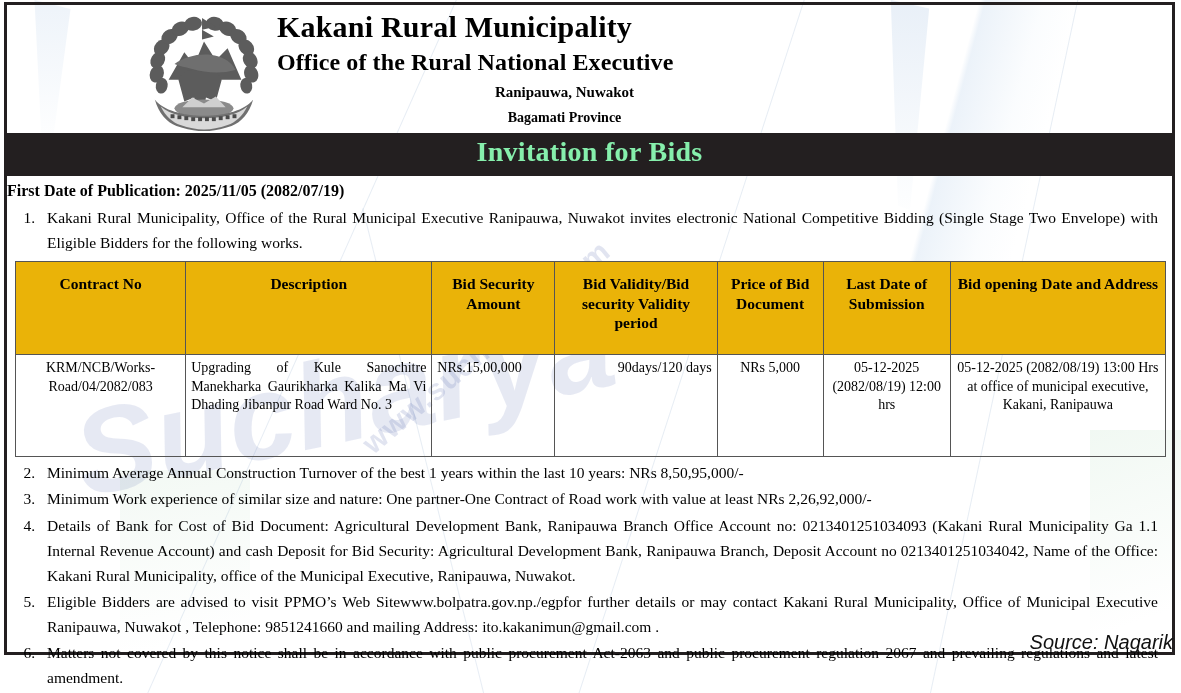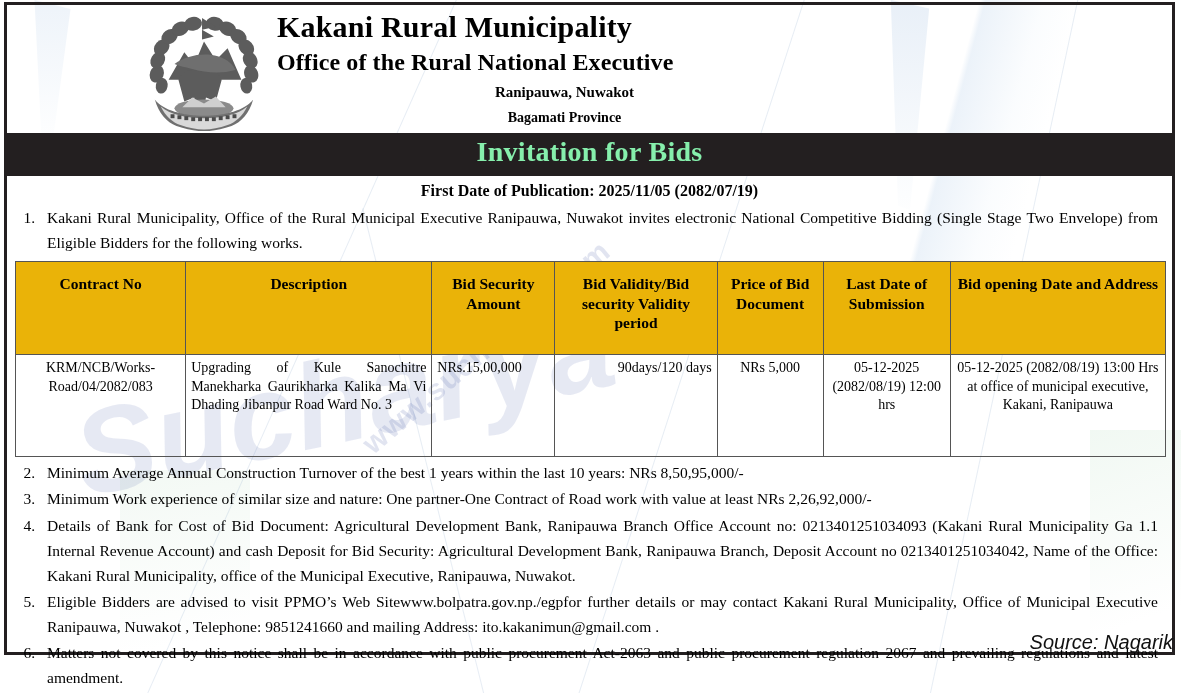--- a/index.html
+++ b/index.html
@@ -167,21 +167,20 @@
     display: flex;
     justify-content: center;
   }
   .title-banner-text {
     font-size: 28px;
     font-weight: bold;
     letter-spacing: .3px;
   }
 
   .pub-date {
-    text-align: center;
     font-size: 16px;
     font-weight: bold;
     padding: 6px 0 5px 0;
   }
 
   
   .clauses { padding: 0 10px 0 10px; }
   .clause {
     display: flex;
     font-size: 15.5px;
@@ -332,21 +331,21 @@
 
     <div class="title-banner">
       <span class="title-banner-text">Invitation for Bids</span>
     </div>
 
     <div class="pub-date">First Date of Publication: 2025/11/05 (2082/07/19)</div>
 
     <div class="clauses">
       <div class="clause">
         <div class="clause-num">1.</div>
-        <div class="clause-body">Kakani Rural Municipality, Office of the Rural Municipal Executive Ranipauwa, Nuwakot invites  electronic National Competitive Bidding (Single Stage Two Envelope) from Eligible Bidders for the following works.</div>
+        <div class="clause-body">Kakani Rural Municipality, Office of the Rural Municipal Executive Ranipauwa, Nuwakot invites  electronic National Competitive Bidding (Single Stage Two Envelope) with Eligible Bidders for the following works.</div>
       </div>
     </div>
 
     <div class="tbl-wrap">
       <table class="bids">
         <colgroup>
           <col class="col-contract">
             <col class="col-desc">
             <col class="col-bidsec">
           <col class="col-valid">

